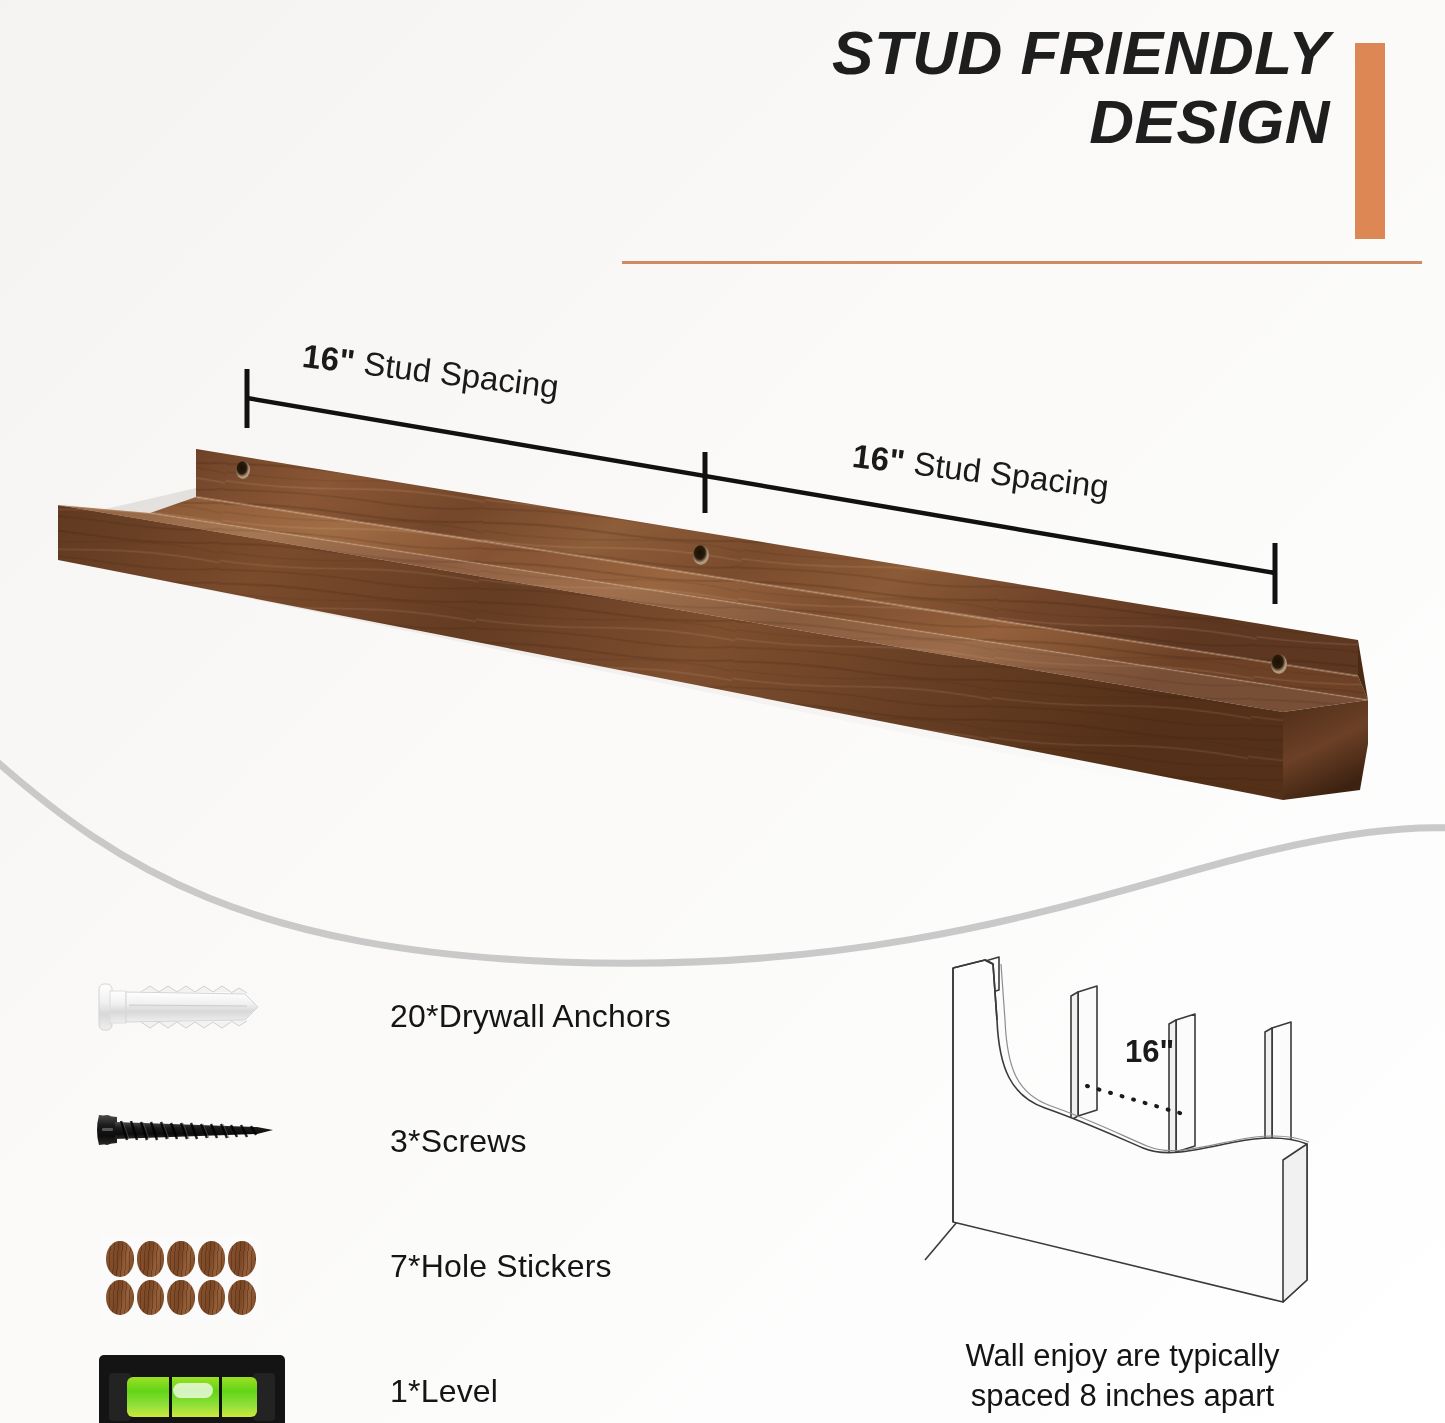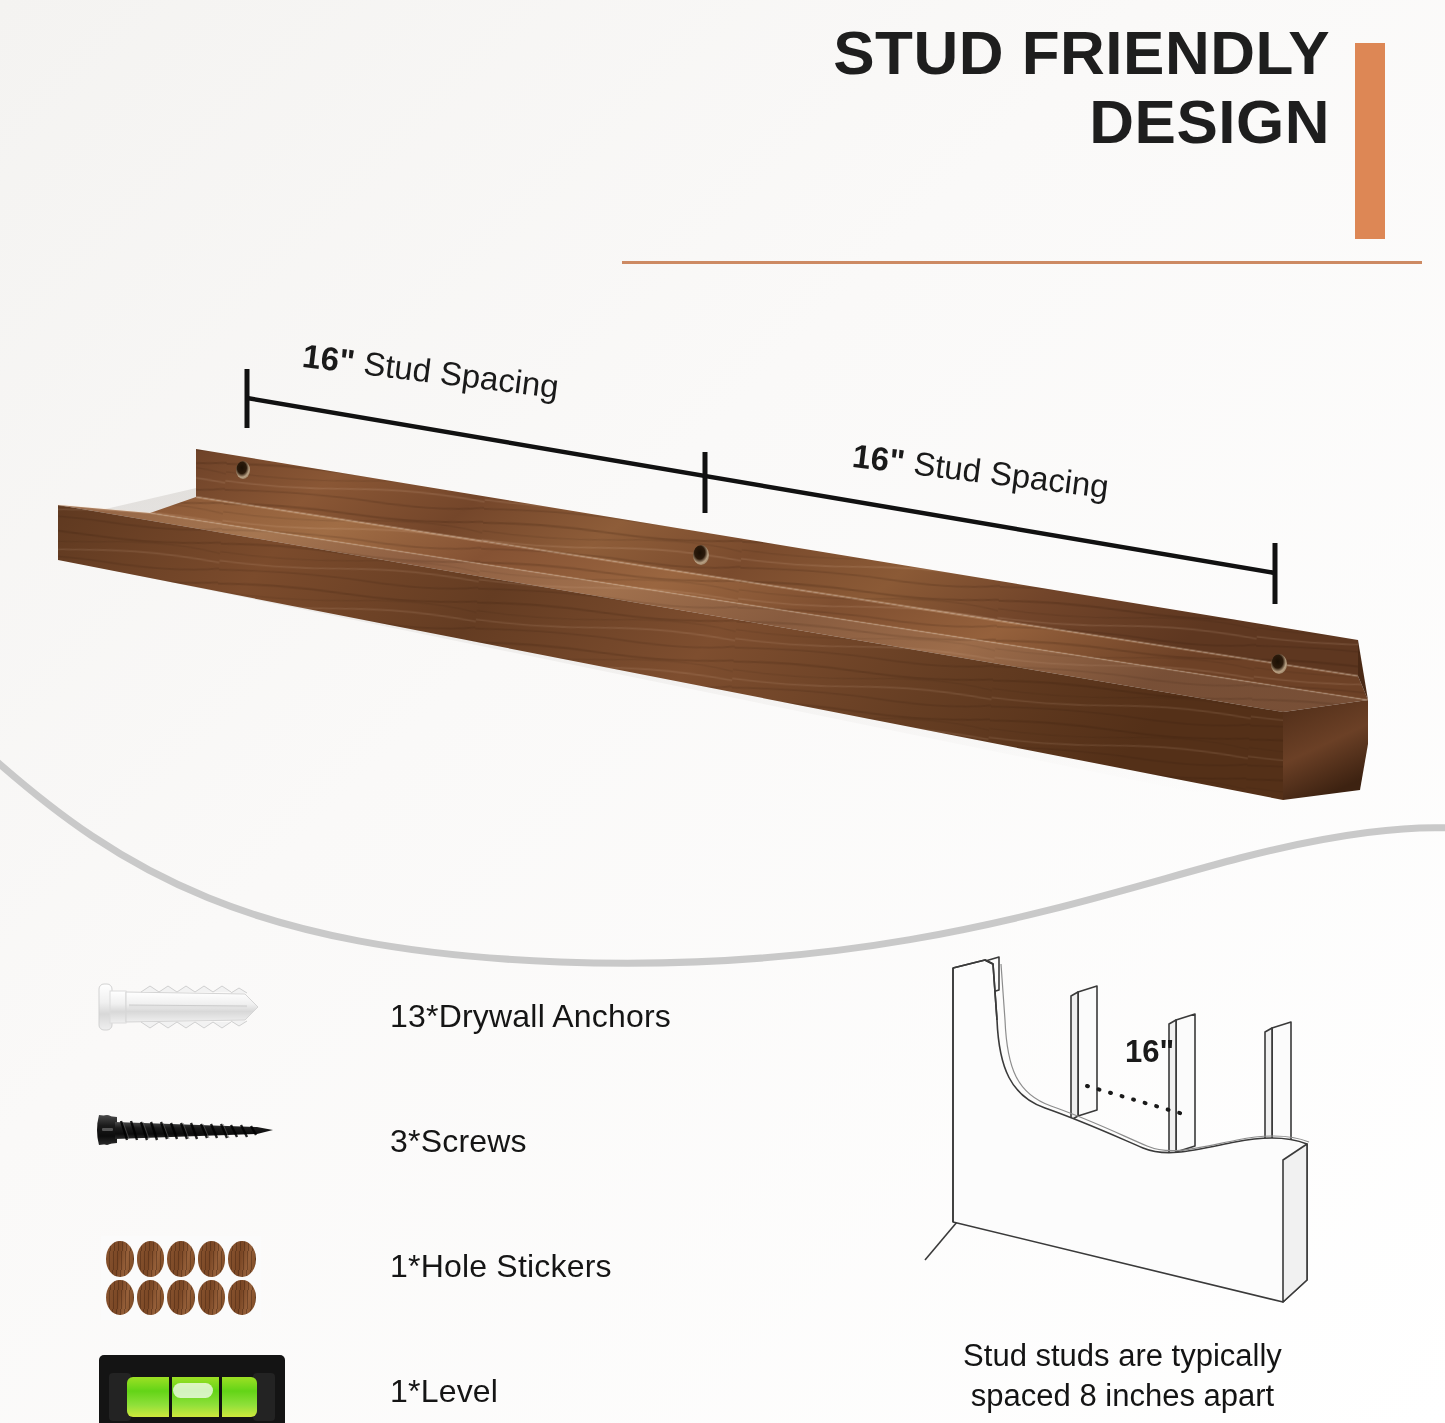--- a/index.html
+++ b/index.html
@@ -34,20 +34,21 @@
     text-align: right;
   }
   .title-line {
     font-family: "Liberation Sans", sans-serif;
     font-weight: 700;
     font-size: 62px;
     letter-spacing: 0.5px;
     color: #1e1e1e;
     line-height: 1.12;
     white-space: nowrap;
+    font-style: italic;
   }
   .accent-bar {
     position: absolute;
     left: 740px;
     top: 25px;
     width: 30px;
     height: 196px;
     background: #dd8755;
   }
   .header-rule {
@@ -380,21 +381,21 @@
           <path d="M31 20 L150 22 L163 35 L150 48 L31 50 Z" fill="url(#plasticG)" stroke="#d5d5d5" stroke-width="1"></path>
 
           <path d="M46 20 l9 -6 l9 6 M64 20 l9 -6 l9 6 M82 20 l9 -6 l9 6 M100 20 l9 -6 l9 6 M118 20 l9 -6 l9 6 M136 21 l8 -5 l8 5" fill="#f2f2f2" stroke="#d0d0d0" stroke-width="1"></path>
 
           <path d="M46 50 l9 6 l9 -6 M64 50 l9 6 l9 -6 M82 50 l9 6 l9 -6 M100 50 l9 6 l9 -6 M118 50 l9 6 l9 -6 M136 49 l8 5 l8 -5" fill="#f2f2f2" stroke="#d0d0d0" stroke-width="1"></path>
 
           <path d="M34 33 L152 34 L152 37 L34 36 Z" fill="#e2e2e2"></path>
           <path d="M34 33 L152 34" stroke="#cdcdcd" stroke-width="1.2" fill="none"></path>
         </svg>
       </div>
-      <div class="part-label">13*Drywall Anchors</div>
+      <div class="part-label">20*Drywall Anchors</div>
     </div>
 
     <div class="part-row">
       <div class="part-icon">
         <svg width="200" height="70" viewBox="0 0 200 70">
           <defs>
             <linearGradient id="screwG" x1="0" y1="0" x2="0" y2="1">
               <stop offset="0%" stop-color="#4a4a4a"></stop>
               <stop offset="35%" stop-color="#1b1b1b"></stop>
               <stop offset="70%" stop-color="#0c0c0c"></stop>
@@ -447,21 +448,21 @@
           <div class="sticker-dot"></div>
           <div class="sticker-dot"></div>
           <div class="sticker-dot"></div>
           <div class="sticker-dot"></div>
           <div class="sticker-dot"></div>
           <div class="sticker-dot"></div>
           <div class="sticker-dot"></div>
           <div class="sticker-dot"></div>
         </div>
       </div>
-      <div class="part-label">1*Hole Stickers</div>
+      <div class="part-label">7*Hole Stickers</div>
     </div>
 
     <div class="part-row">
       <div class="part-icon">
         <div class="level-body">
           <div class="level-cap" style="left:10px;"></div>
           <div class="level-cap" style="left:154px;"></div>
           <div class="level-vial">
             <div class="level-bubble"></div>
             <div class="level-mark" style="left:42px;"></div>
@@ -530,17 +531,17 @@
 
       </g>
 
       <line x1="172" y1="136" x2="268" y2="164" stroke="#1a1a1a" stroke-width="4" stroke-linecap="round" stroke-dasharray="1 11"></line>
 
       <text x="210" y="112" font-family="Liberation Sans, sans-serif" font-size="31" font-weight="700" fill="#1a1a1a" id="stud-measure-label">16"</text>
     </svg>
   </div>
 
   <div class="stud-caption">
-    <div>Stud studs are typically</div>
+    <div>Wall enjoy are typically</div>
     <div>spaced 8 inches apart</div>
   </div>
 
 </div>
 
 </body></html>

